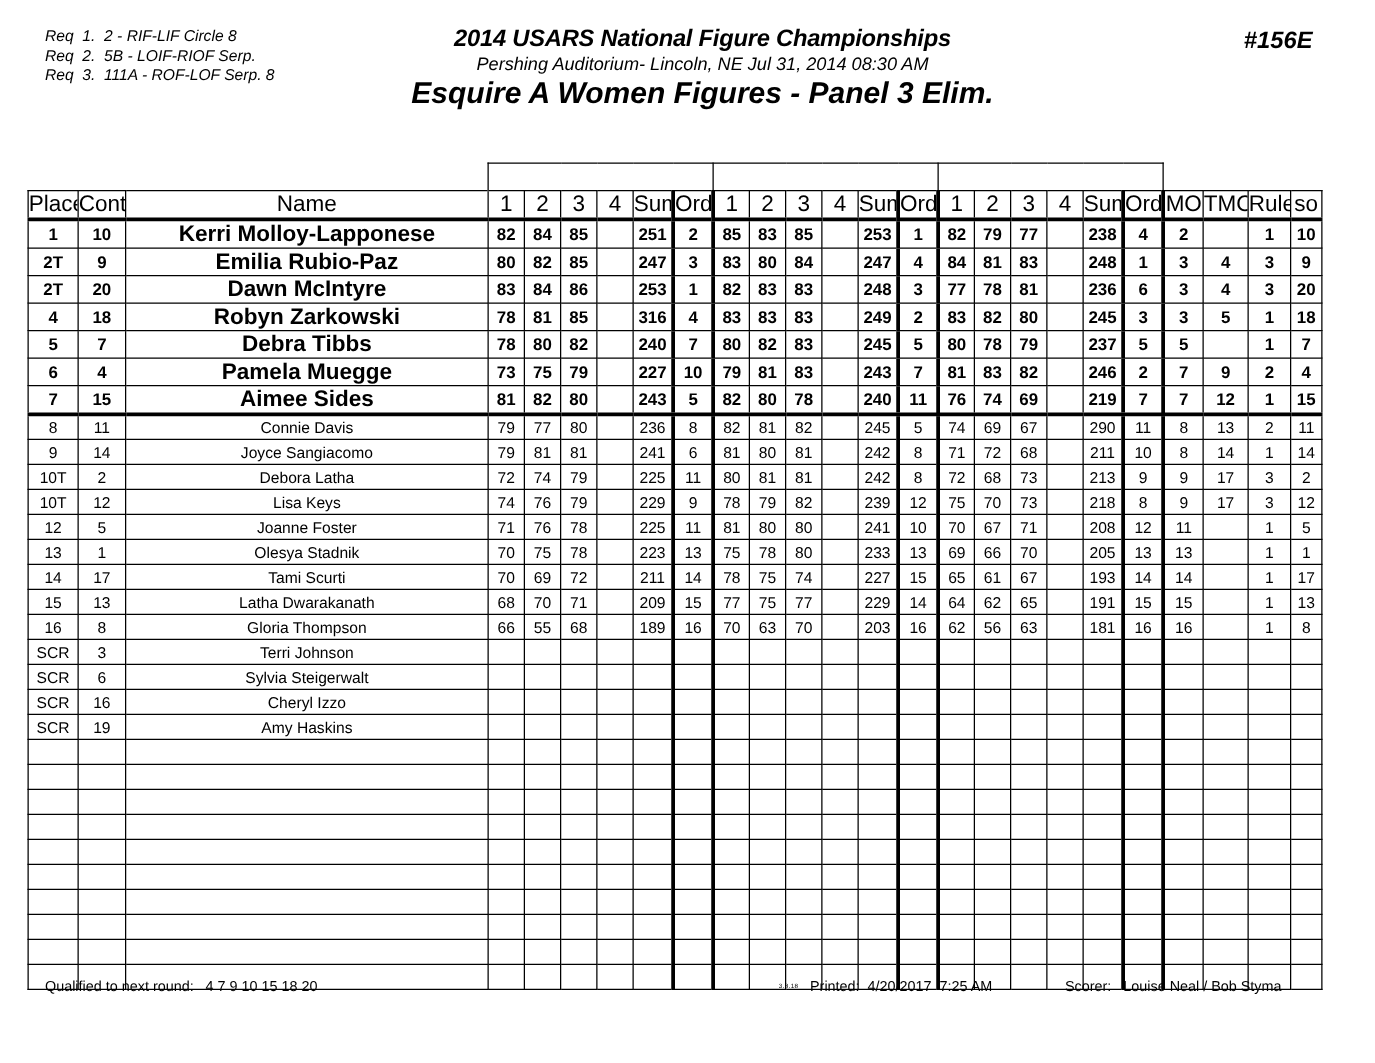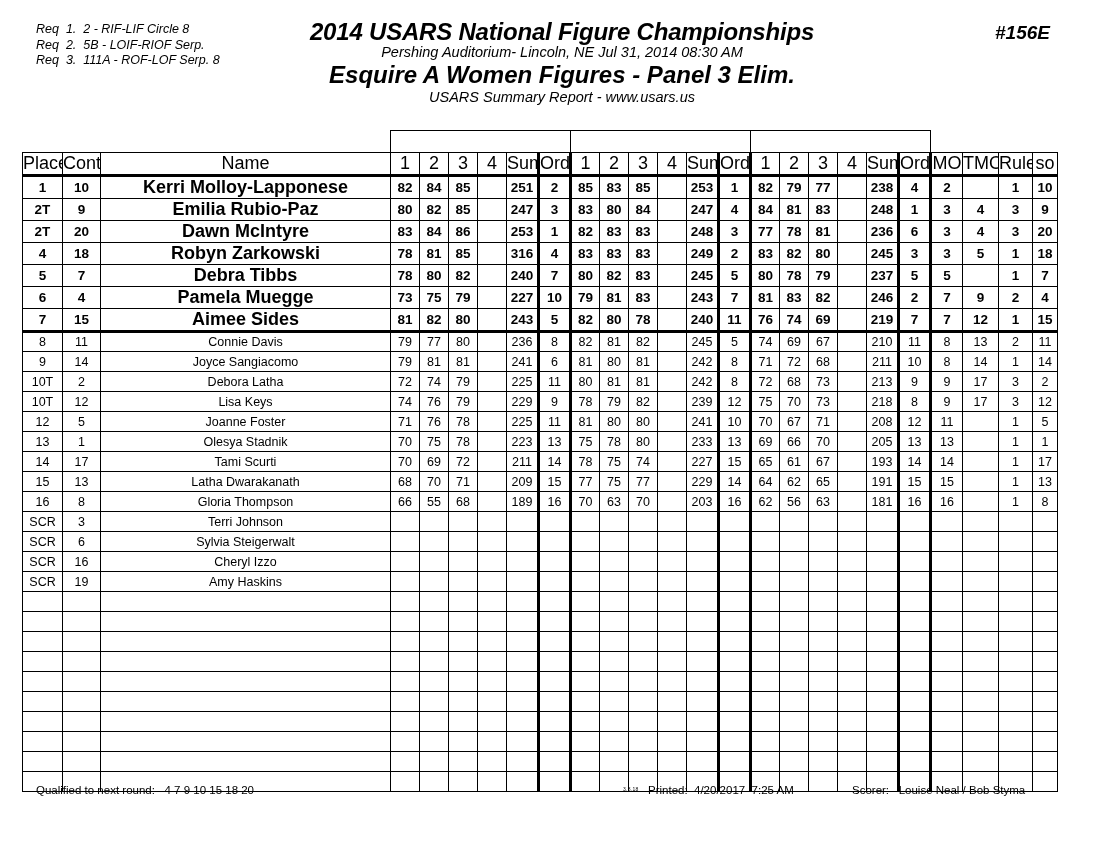--- a/index.html
+++ b/index.html
@@ -12,21 +12,21 @@
     position:relative;
   }
 
   
   #header{position:absolute;left:12px;top:0;width:1100px;height:128px;font-style:italic;}
 
   #req-block{position:absolute;left:24px;top:22px;font-size:12.5px;line-height:15.5px;}
   #req-block div{white-space:pre;}
 
   #title-block{position:absolute;left:180px;top:20px;width:740px;text-align:center;}
-  #title-main{font-size:24px;font-weight:bold;letter-spacing:-0.2px;line-height:23px;}
+  #title-main{font-size:19px;font-weight:bold;letter-spacing:-0.2px;line-height:23px;}
   #title-venue{font-size:14.5px;line-height:19px;}
   #title-event{font-size:24px;font-weight:bold;line-height:25px;}
   #title-report{font-size:14.5px;line-height:21px;}
 
   #event-number{position:absolute;right:62px;top:22px;font-size:19px;font-weight:bold;}
 
   
   #sheet{position:absolute;left:22px;top:130px;width:1012px;height:652px;}
 
   table.grid{border-collapse:collapse;table-layout:fixed;width:1012px;}
@@ -83,21 +83,20 @@
   <div id="req-block">
     <div>Req  1.  2 - RIF-LIF Circle 8</div>
     <div>Req  2.  5B - LOIF-RIOF Serp.</div>
     <div>Req  3.  111A - ROF-LOF Serp. 8</div>
   </div>
 
   <div id="title-block">
     <div id="title-main">2014 USARS National Figure Championships</div>
     <div id="title-venue">Pershing Auditorium- Lincoln, NE  Jul 31, 2014  08:30 AM</div>
     <div id="title-event">Esquire A Women Figures - Panel 3 Elim.</div>
-    <div id="title-report">USARS Summary Report - www.usars.us</div>
   </div>
 
   <div id="event-number">#156E</div>
 </div>
 
 <div id="sheet">
   <table class="grid">
     <colgroup>
       <col style="width:40px">
       <col style="width:38px">
@@ -364,21 +363,21 @@
           <td class="thick-l">82</td>
           <td class="">81</td>
           <td class="">82</td>
           <td class=""></td>
           <td class="">245</td>
           <td class="thick-l thick-r ord">5</td>
           <td class="thick-l">74</td>
           <td class="">69</td>
           <td class="">67</td>
           <td class=""></td>
-          <td class="">210</td>
+          <td class="">290</td>
           <td class="thick-l thick-r ord">11</td>
           <td class="">8</td>
           <td class="">13</td>
           <td class="">2</td>
           <td class="">11</td>
         </tr>
         <tr>
           <td class="">9</td>
           <td class="">14</td>
           <td class="name">Joyce Sangiacomo</td>

